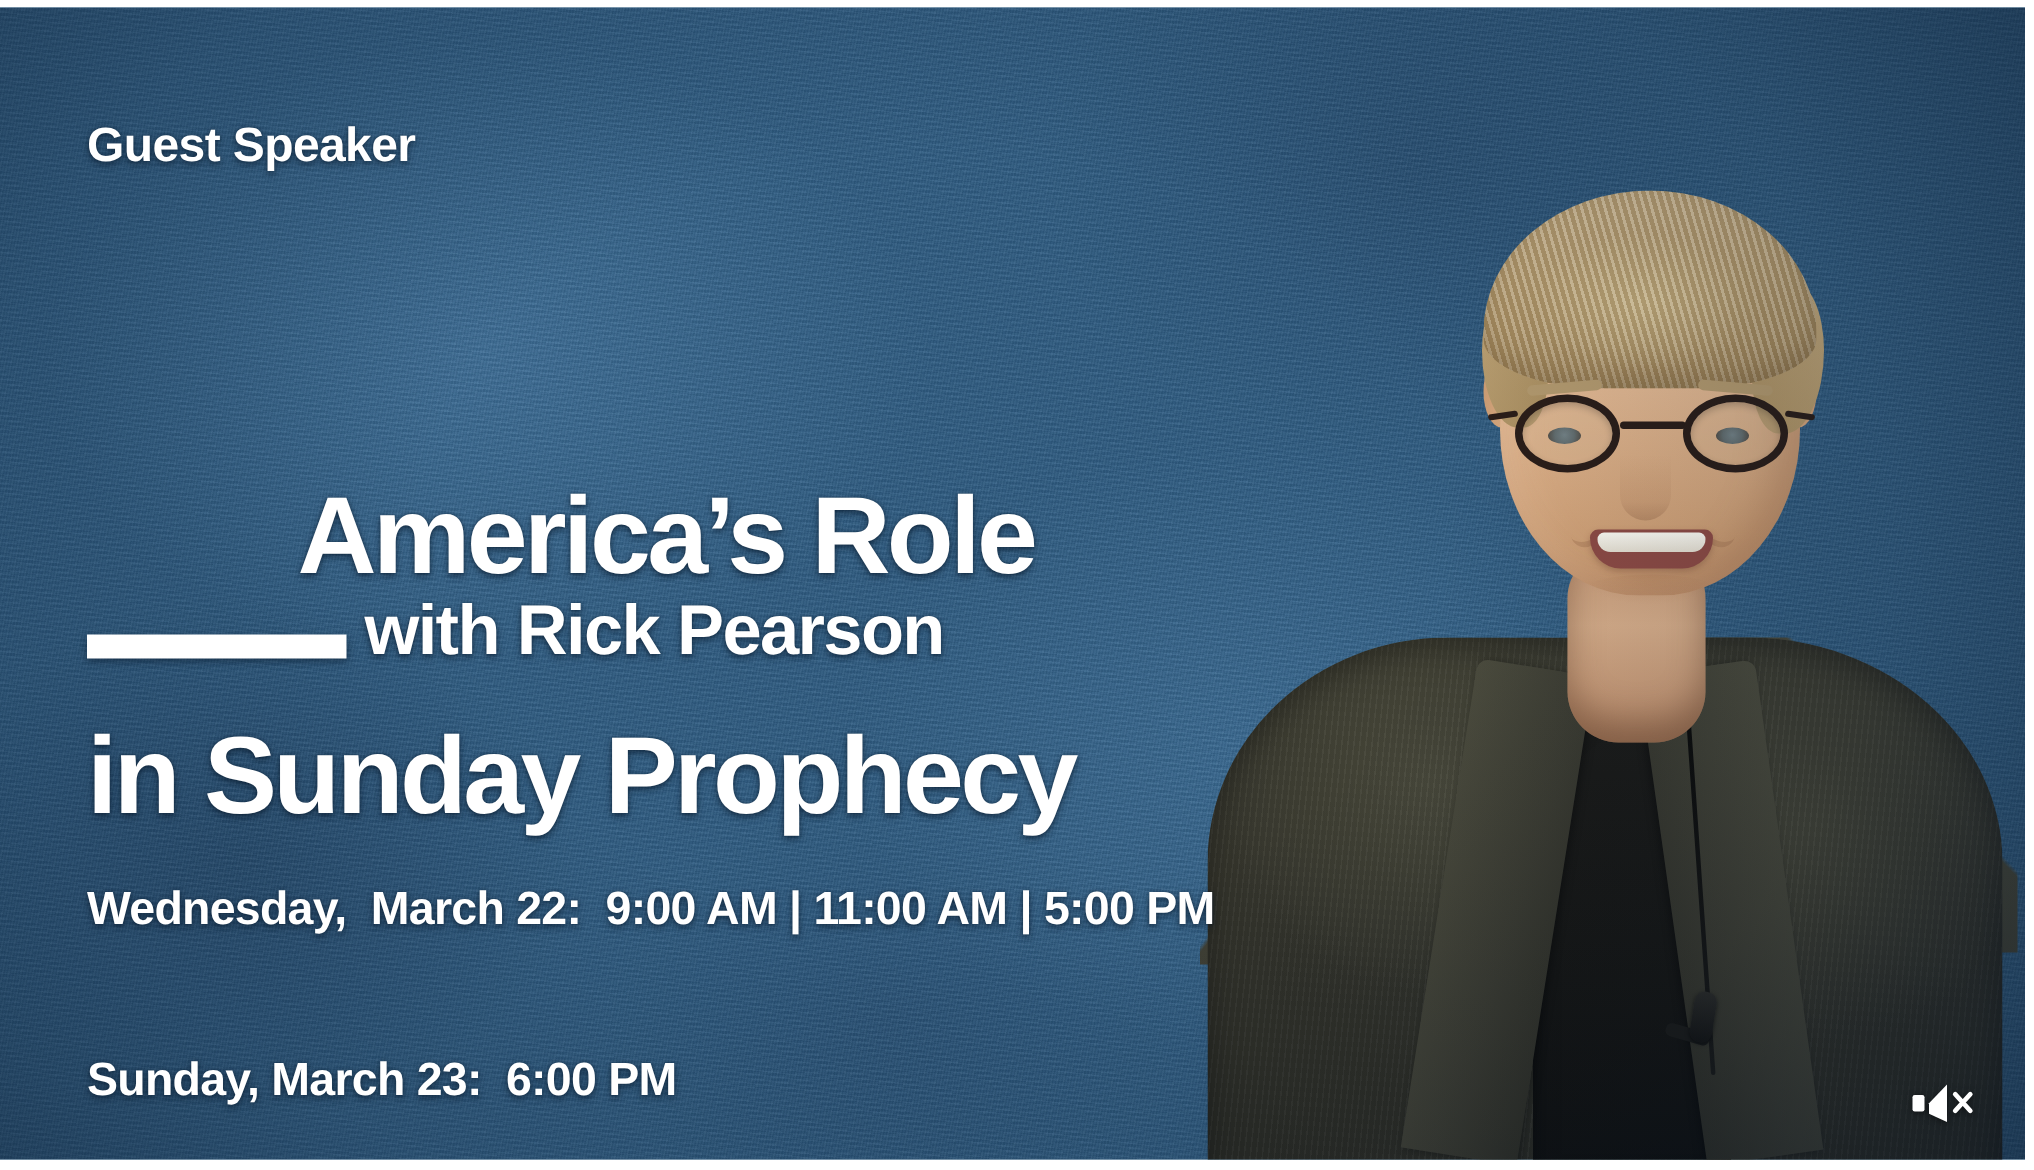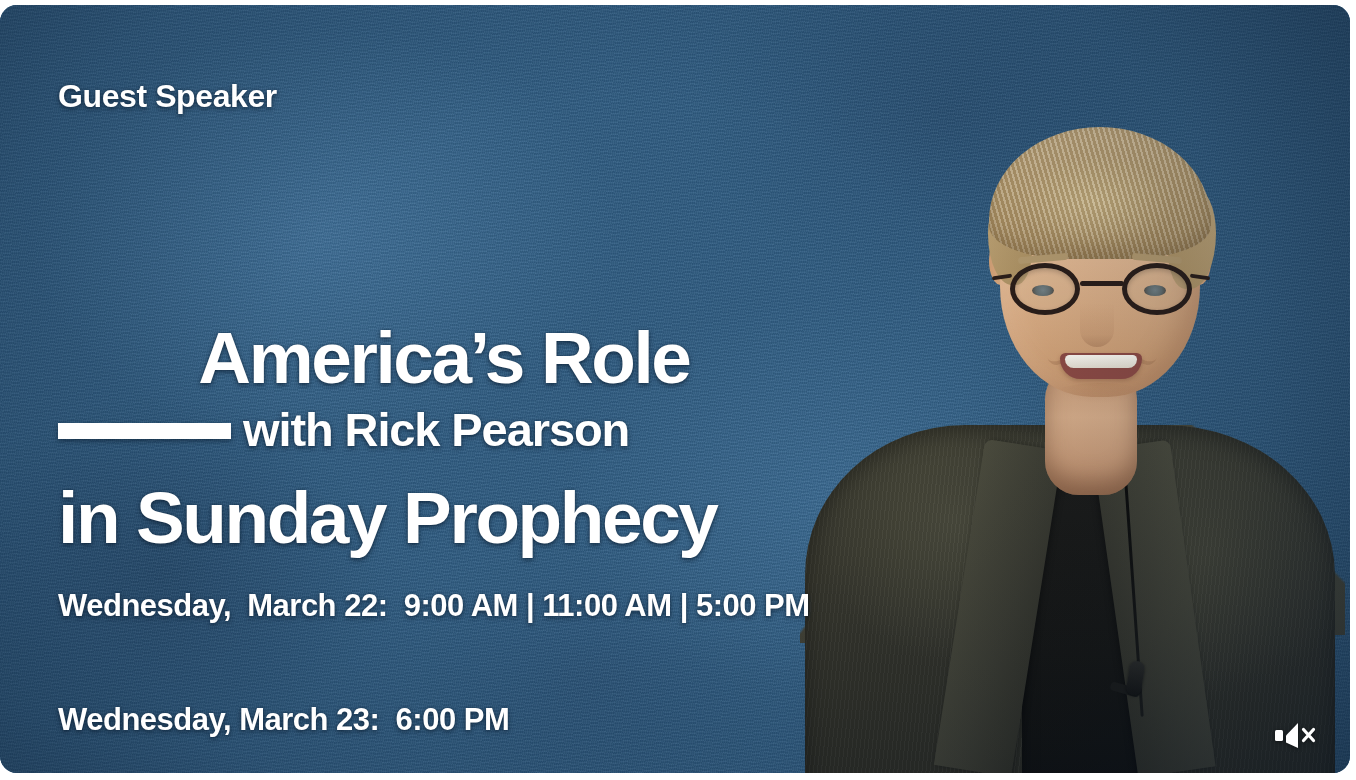--- a/index.html
+++ b/index.html
@@ -20,21 +20,20 @@
     overflow:hidden;
   }
 
   
   #video-surface {
     position:absolute;
     left:0px; top:5px;
     width:1350px; height:768px;
     overflow:hidden;
     background:#2e5b80;
-    border-radius:17px;
   }
 
   
   #backdrop {
     position:absolute; inset:0;
     background-color:#2f5c82;
     background-image:
       
       repeating-linear-gradient(101deg,
         rgba(255,255,255,.035) 0px, rgba(255,255,255,.035) 1px,
@@ -324,21 +323,21 @@
 
   #rule {
     position:absolute;
     left:58px; top:418px;
     width:173px; height:16px;
     background:#ffffff;
     box-shadow:0 2px 5px rgba(8,24,42,.55);
   }
 
   #byline {
-    left:243px; top:398px;
+    left:243px; top:388px;
     font-size:47px;
     line-height:54px;
     letter-spacing:-1.1px;
   }
 
   #schedule {
     left:58px; top:506px;
     font-size:31px;
     line-height:38px;
     letter-spacing:-.5px;
@@ -416,21 +415,21 @@
         <span class="l1">America’s Role</span>
         <span class="l2">in Sunday Prophecy</span>
       </div>
 
       <div id="rule"></div>
 
       <div class="tx" id="byline">with Rick Pearson</div>
 
       <div class="tx" id="schedule">
         <span class="row">Wednesday,  March 22:  9:00 AM | 11:00 AM | 5:00 PM</span>
-        <span class="row">Wednesday, March 23:  6:00 PM</span>
+        <span class="row">Sunday, March 23:  6:00 PM</span>
         
       </div>
 
       <div id="mute-button" title="Unmute">
         <svg width="50" height="32" viewBox="0 0 50 32">
           <rect x="3" y="11" width="8" height="11" rx="1.5" fill="#ffffff"></rect>
           <path d="M14 16.5 L26 4 L26 29 L14 23.5 Z" fill="#ffffff"></path>
           <path d="M31.5 10.5 L41.5 21.5 M41.5 10.5 L31.5 21.5" stroke="#ffffff" stroke-width="3.2" stroke-linecap="round"></path>
         </svg>
       </div>

